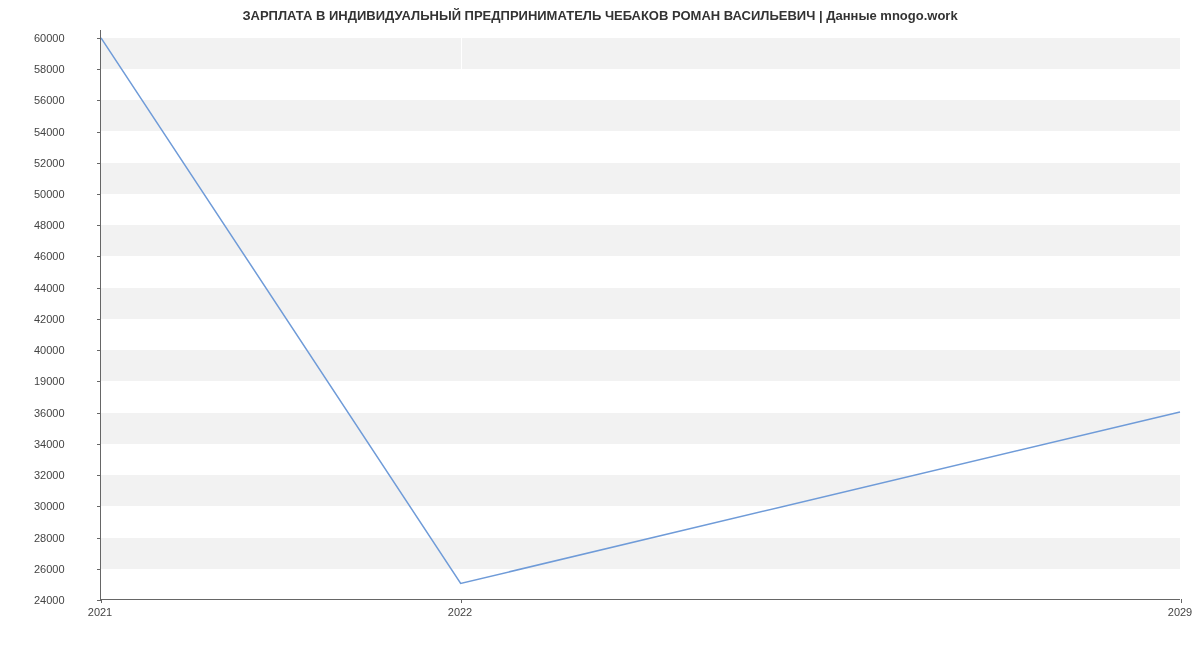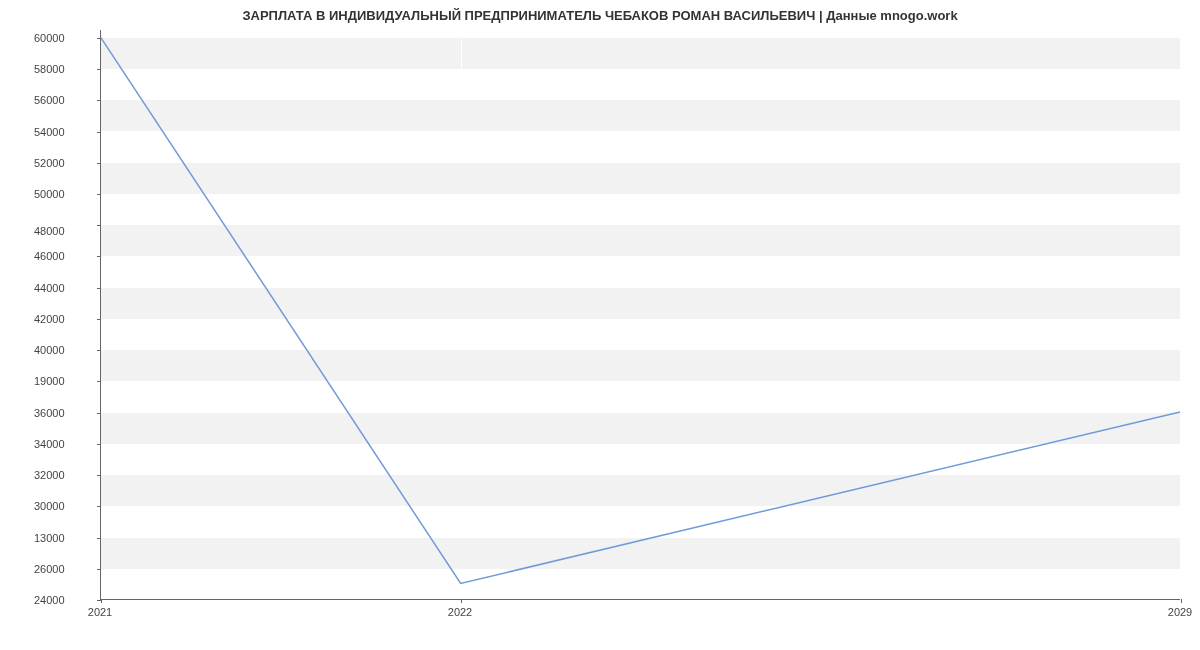--- a/index.html
+++ b/index.html
@@ -128,31 +128,31 @@
     <div class="y-tick-mark" style="top: 70.274px;"></div>
     <div class="y-tick-mark" style="top: 39.0411px;"></div>
     <div class="y-tick-mark" style="top: 7.80822px;"></div>
     <div class="x-tick-mark" style="left: 0px;"></div>
     <div class="x-tick-mark" style="left: 360px;"></div>
     <div class="x-tick-mark" style="left: 1080px;"></div>
   </div>
 
 <div class="y-tick-label" style="top: 600px;">24000</div>
 <div class="y-tick-label" style="top: 568.767px;">26000</div>
-<div class="y-tick-label" style="top: 537.534px;">13000</div>
+<div class="y-tick-label" style="top: 537.534px;">28000</div>
 <div class="y-tick-label" style="top: 506.301px;">30000</div>
 <div class="y-tick-label" style="top: 475.068px;">32000</div>
 <div class="y-tick-label" style="top: 443.836px;">34000</div>
 <div class="y-tick-label" style="top: 412.603px;">36000</div>
 <div class="y-tick-label" style="top: 381.37px;">19000</div>
 <div class="y-tick-label" style="top: 350.137px;">40000</div>
 <div class="y-tick-label" style="top: 318.904px;">42000</div>
 <div class="y-tick-label" style="top: 287.671px;">44000</div>
 <div class="y-tick-label" style="top: 256.438px;">46000</div>
-<div class="y-tick-label" style="top: 225.205px; margin-top: 6px;">48000</div>
+<div class="y-tick-label" style="top: 225.205px;">48000</div>
 <div class="y-tick-label" style="top: 193.973px;">50000</div>
 <div class="y-tick-label" style="top: 162.74px;">52000</div>
 <div class="y-tick-label" style="top: 131.507px;">54000</div>
 <div class="y-tick-label" style="top: 100.274px;">56000</div>
 <div class="y-tick-label" style="top: 69.0411px;">58000</div>
 <div class="y-tick-label" style="top: 37.8082px;">60000</div>
 <div class="x-tick-label" style="left: 100px;">2021</div>
 <div class="x-tick-label" style="left: 460px;">2022</div>
 <div class="x-tick-label" style="left: 1180px;">2029</div>
 

